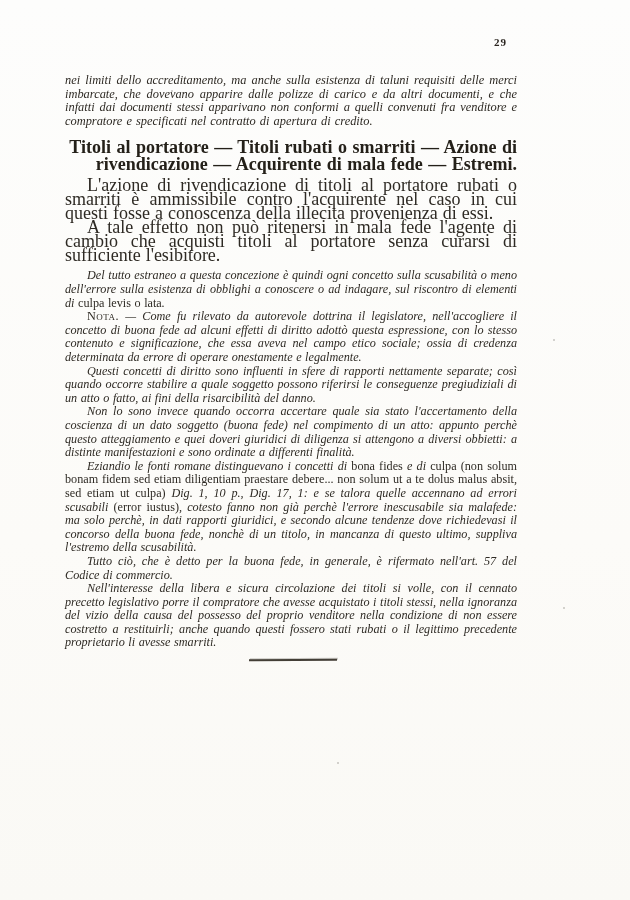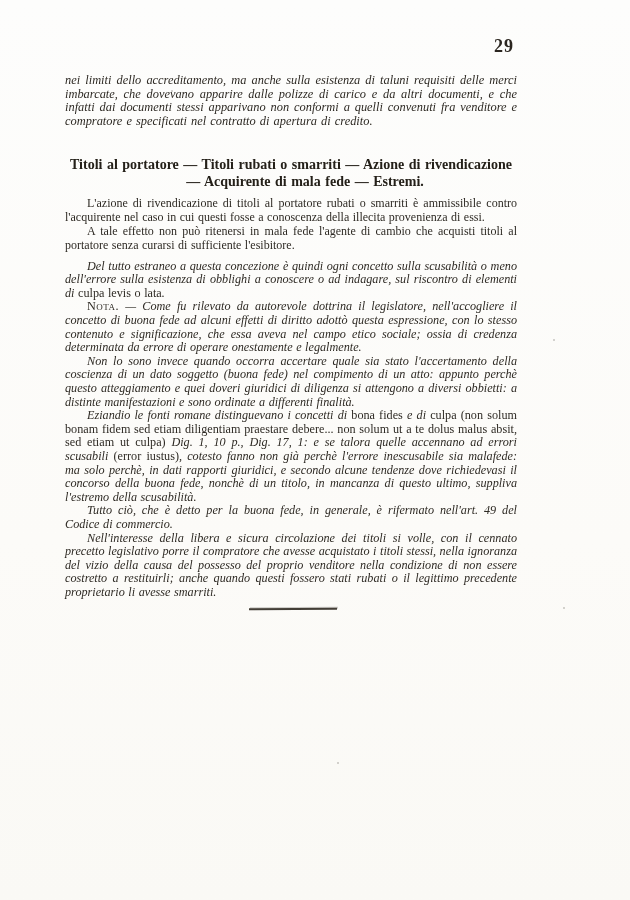--- a/index.html
+++ b/index.html
@@ -13,62 +13,62 @@
     width: 630px;
     height: 900px;
     background: linear-gradient(180deg, #fdfdfc 0%, #fcfbf8 60%, #faf9f5 100%);
     color: #2e2a24;
     overflow: hidden;
   }
   .pagenum {
     position: absolute;
     top: 36px;
     left: 494px;
-    font-size: 18px;
+    font-size: 11px;
     font-weight: bold;
     letter-spacing: 1px;
     color: #2b2620;
   }
   .content {
     position: absolute;
     left: 65px;
     top: 74px;
     width: 452px;
     text-align: justify;
     hyphens: auto;
   }
   .intro {
     font-style: italic;
     font-size: 12.4px;
     line-height: 13.5px;
     word-spacing: 1px;
   }
   .heading {
-    margin-top: 29px;
-    font-size: 14px;
+    margin-top: 11px;
+    font-size: 18px;
     font-weight: bold;
     line-height: 16.5px;
     color: #242019;
-    text-align: center;
+    text-align: right;
     padding-left: 28px;
     text-indent: -28px;
     word-spacing: 1px;
     hyphens: auto;
   }
   .citation {
     margin-top: 8px;
     font-style: italic;
     font-size: 12.4px;
     line-height: 14px;
     text-indent: 22px;
     text-align: left;
     word-spacing: 1px;
   }
   .holding {
-    font-size: 12px;
+    font-size: 18px;
     line-height: 13.9px;
     text-indent: 22px;
     word-spacing: 0.5px;
   }
   .holding.first { margin-top: 7px; }
   .note { margin-top: 7px; }
   .note p {
     font-style: italic;
     font-size: 12.2px;
     line-height: 13.6px;
@@ -117,26 +117,27 @@
 
     <p class="holding first">L'azione di rivendicazione di titoli al portatore rubati o smarriti è ammissibile contro l'acquirente nel caso in cui questi fosse a conoscenza della illecita provenienza di essi.</p>
     <p class="holding">A tale effetto non può ritenersi in mala fede l'agente di cambio che acquisti titoli al portatore senza curarsi di sufficiente l'esibitore.</p>
 
     <div class="note">
 
       <p><span>Del tutto estraneo a questa concezione è quindi ogni concetto sulla scusabilità o meno dell'errore sulla esistenza di obblighi a conoscere o ad indagare, sul riscontro di elementi di </span><span class="rm">culpa levis o lata</span><span>.</span></p>
 
       <p><span class="sc">Nota.</span><span> — Come fu rilevato da autorevole dottrina il legislatore, nell'accogliere il concetto di buona fede ad alcuni effetti di diritto adottò questa espressione, con lo stesso contenuto e significazione, che essa aveva nel campo etico sociale; ossia di credenza determinata da errore di operare onestamente e legalmente.</span></p>
 
+      <p><span>Questi concetti di diritto sono influenti in sfere di rapporti nettamente separate; così quando occorre stabilire a quale soggetto possono riferirsi le conseguenze pregiudiziali di un atto o fatto, ai fini della risarcibilità del danno.</span></p>
 
       <p><span>Non lo sono invece quando occorra accertare quale sia stato l'accertamento della coscienza di un dato soggetto (buona fede) nel compimento di un atto: appunto perchè questo atteggiamento e quei doveri giuridici di diligenza si attengono a diversi obbietti: a distinte manifestazioni e sono ordinate a differenti finalità.</span></p>
 
       <p><span>Eziandio le fonti romane distinguevano i concetti di </span><span class="rm">bona fides</span><span> e di </span><span class="rm">culpa (non solum bonam fidem sed etiam diligentiam praestare debere... non solum ut a te dolus malus absit, sed etiam ut culpa) </span><span>Dig. 1, 10 p., Dig. 17, 1: e se talora quelle accennano ad errori scusabili </span><span class="rm">(error iustus)</span><span>, cotesto fanno non già perchè l'errore inescusabile sia malafede: ma solo perchè, in dati rapporti giuridici, e secondo alcune tendenze dove richiedevasi il concorso della buona fede, nonchè di un titolo, in mancanza di questo ultimo, suppliva l'estremo della scusabilità.</span></p>
 
-      <p><span>Tutto ciò, che è detto per la buona fede, in generale, è rifermato nell'art. 49 del Codice di commercio.</span></p>
+      <p><span>Tutto ciò, che è detto per la buona fede, in generale, è rifermato nell'art. 57 del Codice di commercio.</span></p>
 
       <p><span>Nell'interesse della libera e sicura circolazione dei titoli si volle, con il cennato precetto legislativo porre il compratore che avesse acquistato i titoli stessi, nella ignoranza del vizio della causa del possesso del proprio venditore nella condizione di non essere costretto a restituirli; anche quando questi fossero stati rubati o il legittimo precedente proprietario li avesse smarriti.</span></p>
 
 
     </div>
 
     <div class="divider"></div>
 
   </div>
 </div>

